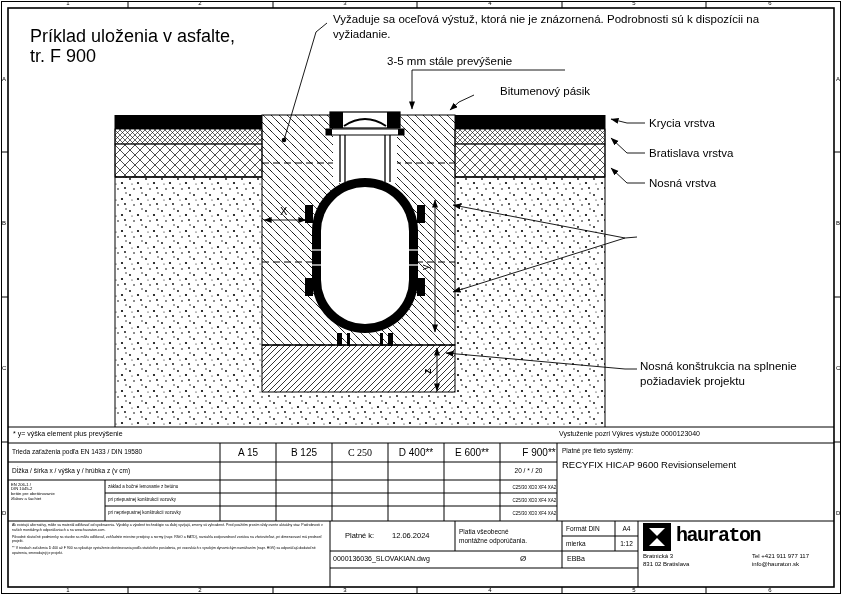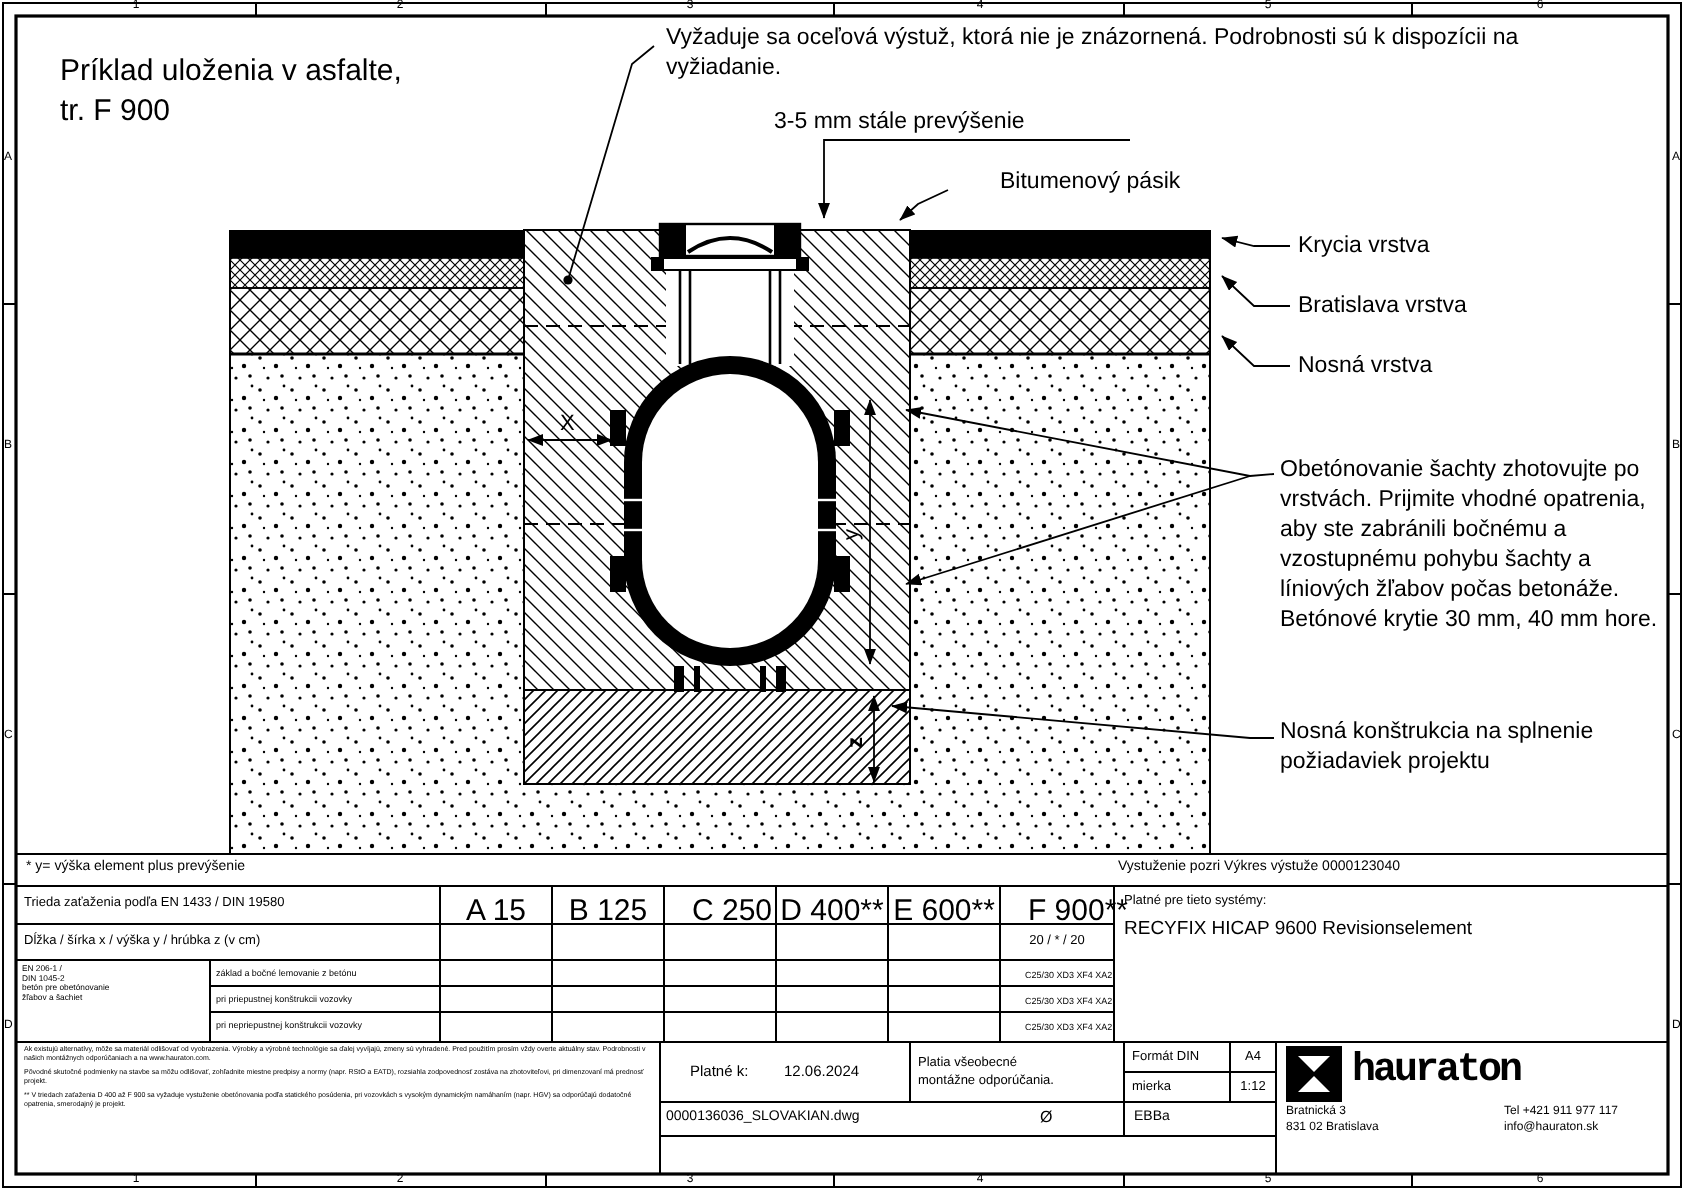--- a/index.html
+++ b/index.html
@@ -1,21 +1,21 @@
 <!DOCTYPE html>
 <html><head>
 <meta charset="utf-8">
 <style>
   html,body{margin:0;padding:0;background:#e8e8e8;}
   .sheet{position:relative;width:842px;height:595px;background:#fff;overflow:hidden;
          font-family:"Liberation Sans",sans-serif;color:#000;}
   .abs{position:absolute;}
   .pre{white-space:pre-line;}
   .t11{font-size:11.5px;line-height:15px;}
-  .t9{font-size:15px;}
+  .t9{font-size:10px;}
   .t8{font-size:8px;}
   .t75{font-size:7.5px;}
   .t7{font-size:7px;}
   .t65{font-size:6.5px;}
   .t6{font-size:6px;}
   .micro{font-size:8px;transform:scale(.56);transform-origin:0 0;white-space:nowrap;}
   .microc{font-size:8px;transform:scale(.56);transform-origin:50% 50%;white-space:nowrap;text-align:center;}
   .ctr{text-align:center;}
   .brand{font-weight:bold;font-size:20px;letter-spacing:-1.5px;line-height:29px;font-family:Liberation Mono, monospace;}
   .tinyblock{font-size:7px;line-height:8.6px;transform:scale(.5);transform-origin:0 0;width:632px;}
@@ -208,44 +208,38 @@
   <div class="abs t6 ctr" style="left:764px;top:587px;width:12px;">6</div>
   <div class="abs t6" style="left:2px;top:76px;">A</div>
   <div class="abs t6" style="left:2px;top:220px;">B</div>
   <div class="abs t6" style="left:2px;top:365px;">C</div>
   <div class="abs t6" style="left:2px;top:510px;">D</div>
   <div class="abs t6" style="left:836px;top:76px;">A</div>
   <div class="abs t6" style="left:836px;top:220px;">B</div>
   <div class="abs t6" style="left:836px;top:365px;">C</div>
   <div class="abs t6" style="left:836px;top:510px;">D</div>
 
-  <div class="abs pre" style="left:30px;top:26px;font-size:15px;line-height:20px;">Príklad uloženia v asfalte,
+  <div class="abs pre" style="left:30px;top:26px;font-size:18px;line-height:20px;">Príklad uloženia v asfalte,
 tr. F 900</div>
   <div class="abs t11 pre" style="left:333px;top:12px;width:505px;">Vyžaduje sa oceľová výstuž, ktorá nie je znázornená. Podrobnosti sú k dispozícii na
 vyžiadanie.</div>
   <div class="abs t11" style="left:387px;top:54px;">3-5 mm stále prevýšenie</div>
   <div class="abs t11" style="left:500px;top:84px;">Bitumenový pásik</div>
   <div class="abs t11" style="left:649px;top:116px;">Krycia vrstva</div>
   <div class="abs t11" style="left:649px;top:146px;">Bratislava vrstva</div>
   <div class="abs t11" style="left:649px;top:176px;">Nosná vrstva</div>
-  <div class="abs t11 pre" style="left:640px;top:228px;width:202px;">Obetónovanie šachty zhotovujte po
-vrstvách. Prijmite vhodné opatrenia,
-aby ste zabránili bočnému a
-vzostupnému pohybu šachty a
-líniových žľabov počas betonáže.
-Betónové krytie 30 mm, 40 mm hore.</div>
   <div class="abs t11 pre" style="left:640px;top:359px;width:202px;">Nosná konštrukcia na splnenie
 požiadaviek projektu</div>
   <div class="abs t7" style="left:13px;top:430px;">* y= výška element plus prevýšenie</div>
   <div class="abs t7" style="left:559px;top:430px;">Vystuženie pozri Výkres výstuže 0000123040</div>
 
   <div class="abs t65" style="left:12px;top:448px;width:205px;">Trieda zaťaženia podľa EN 1433 / DIN 19580</div>
   <div class="abs t9 ctr" style="left:220px;top:447px;width:56px;">A 15</div>
   <div class="abs t9 ctr" style="left:276px;top:447px;width:56px;">B 125</div>
-  <div class="abs t9 ctr" style="left:332px;top:447px;width:68px;">C 250</div>
+  <div class="abs t9 ctr" style="left:332px;top:447px;width:56px;font-family:Liberation Serif, serif;">C 250</div>
   <div class="abs t9 ctr" style="left:388px;top:447px;width:56px;">D 400**</div>
   <div class="abs t9 ctr" style="left:444px;top:447px;width:56px;">E 600**</div>
   <div class="abs t9 ctr" style="left:500px;top:447px;width:78px;">F 900**</div>
   <div class="abs t65" style="left:12px;top:467px;width:205px;">Dĺžka / šírka x / výška y / hrúbka z (v cm)</div>
   <div class="abs t65 ctr" style="left:500px;top:467px;width:57px;">20 / * / 20</div>
   <div class="abs pre" style="left:11px;top:482px;width:170px;font-size:8px;line-height:9.2px;transform:scale(.52);transform-origin:0 0;">EN 206-1 /
 DIN 1045-2
 betón pre obetónovanie
 žľabov a šachiet</div>
   <div class="abs micro" style="left:108px;top:484px;">základ a bočné lemovanie z betónu</div>

